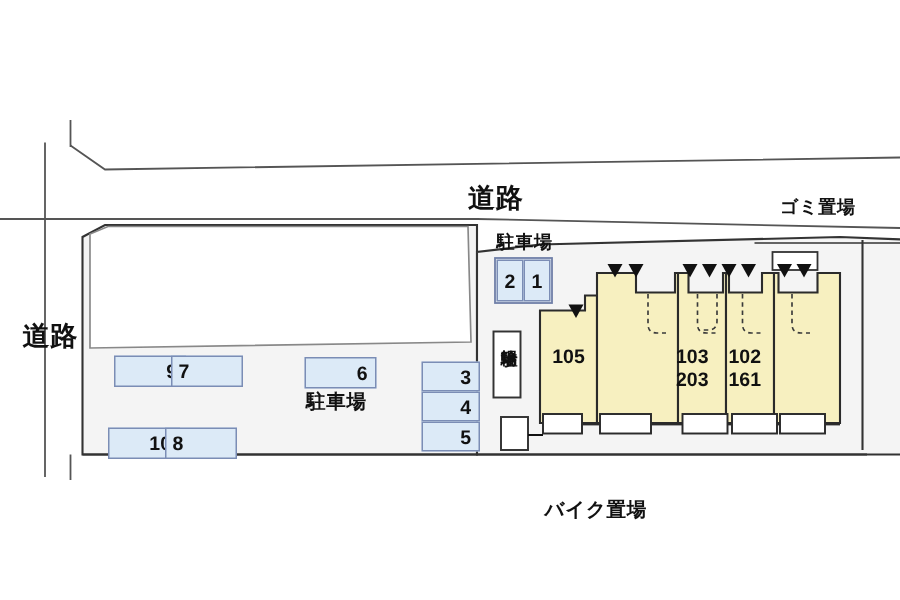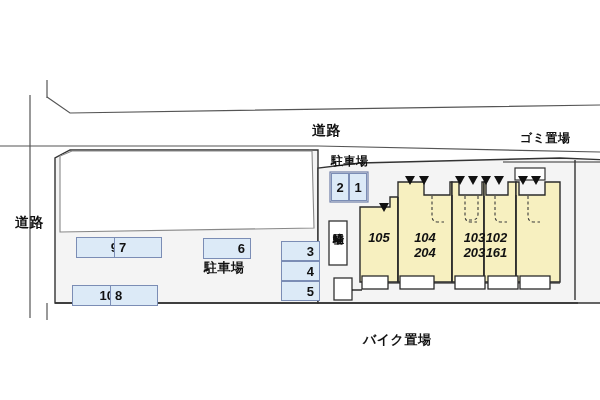--- a/index.html
+++ b/index.html
@@ -6,39 +6,39 @@
   body{
     width:600px;height:400px;position:relative;overflow:hidden;
     font-family:"Liberation Sans","DejaVu Sans",sans-serif;
     background:#ffffff;
   }
   #stage{position:absolute;left:0;top:0;width:600px;height:400px;}
   #svgroot{position:absolute;left:0;top:0;width:600px;height:400px;}
 
   .lbl{position:absolute;color:#111;font-weight:700;letter-spacing:0.5px;
        white-space:nowrap;line-height:1;}
-  .lbl-road{font-size:14px;}
+  .lbl-road{font-size:18px;}
   .lbl-sm{font-size:12px;}
   .lbl-mid{font-size:13px;}
 
   
   .vlbl{position:absolute;writing-mode:vertical-rl;text-orientation:upright;
         font-size:11px;font-weight:700;color:#111;line-height:1.05;letter-spacing:0px;}
 
   
   .stall{position:absolute;background:#dceaf7;border:1px solid #7b8db5;
          box-sizing:border-box;font-size:13px;font-weight:700;color:#111;
          display:flex;align-items:center;}
   .stall.r{justify-content:flex-end;padding-right:5px;}
   .stall.l{justify-content:flex-start;padding-left:4px;}
   .stall.c{justify-content:center;}
 
   
   .unit{position:absolute;font-size:13px;font-weight:700;color:#111;
-        text-align:center;line-height:1.12;white-space:nowrap;font-style:italic;}
+        text-align:center;line-height:1.12;white-space:nowrap;}
   .unit span{display:block;}
 </style>
 </head>
 <body>
 
 <div id="stage">
 
   <svg id="svgroot" viewBox="0 0 600 400">
 
     <g fill="none" stroke="#555" stroke-width="1.2">
@@ -196,26 +196,22 @@
     <span>2</span>
   </div>
   <div class="stall c" style="left:349px;top:173px;width:18px;height:28px;">
     <span>1</span>
   </div>
 
   <div class="unit" style="left:361px;top:231px;width:36px;">
     <span>105</span>
   </div>
 
-  <div class="unit" style="left:399px;top:231px;width:52px;">
-    <span>104</span>
-    <span>204</span>
-  </div>
-
-  <div class="unit" style="left:453px;top:231px;width:43px;">
+
+  <div class="unit" style="left:440px;top:231px;width:43px;">
     <span>103</span>
     <span>203</span>
   </div>
 
   <div class="unit" style="left:485px;top:231px;width:23px;">
     <span>102</span>
     <span>161</span>
   </div>
 
 

